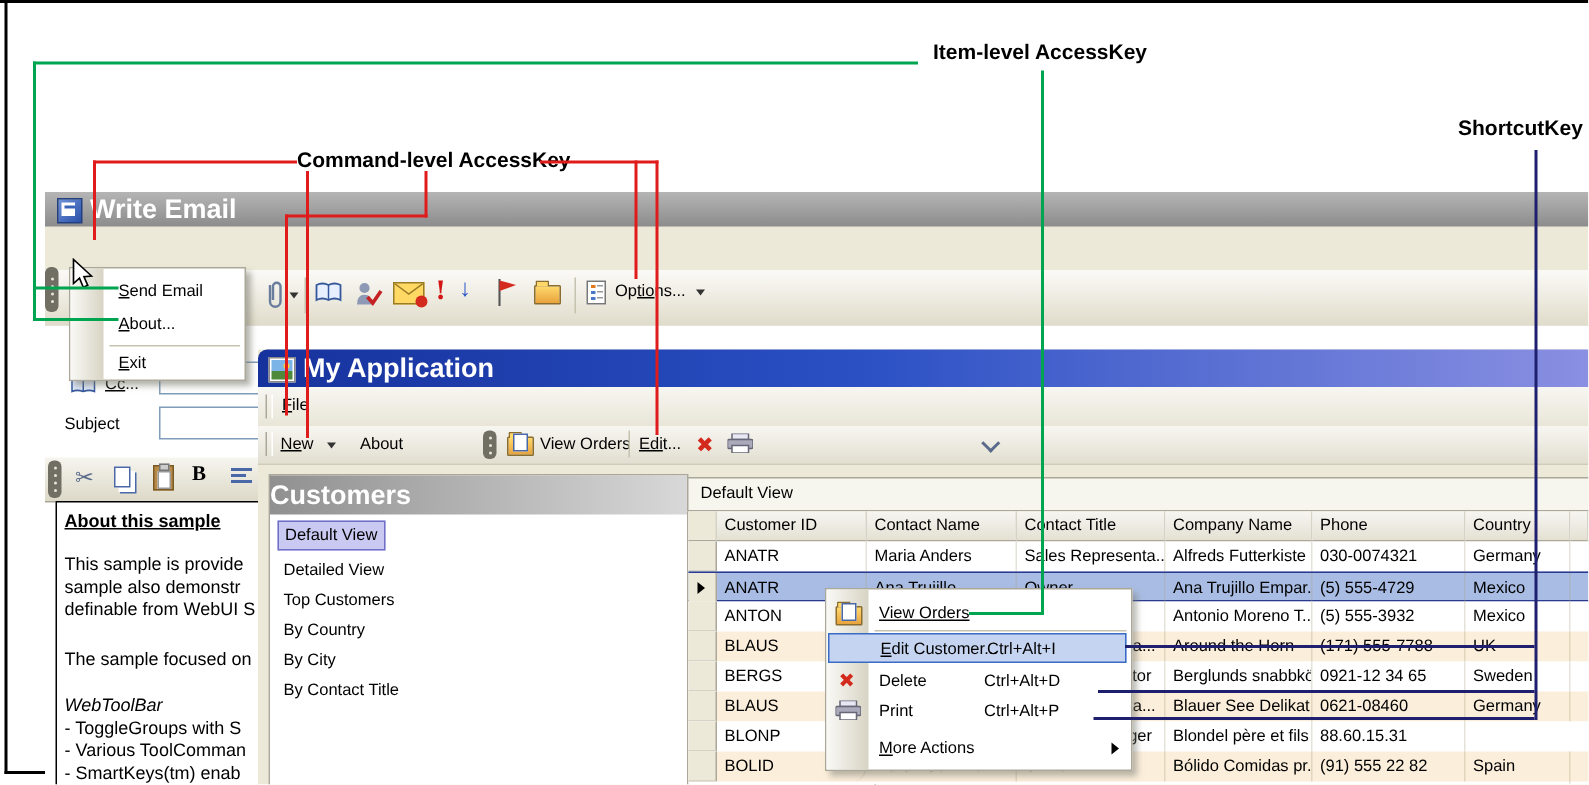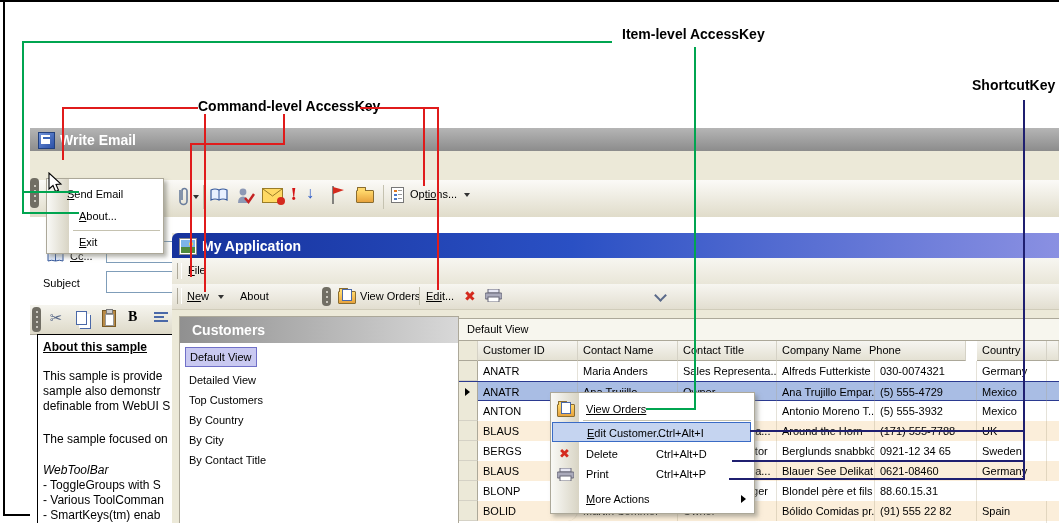--- a/index.html
+++ b/index.html
@@ -13,21 +13,21 @@
   .ann-label{position:absolute;font-weight:bold;font-size:14px;color:#000;white-space:nowrap;}
   
   .we-win{position:absolute;left:30px;top:128px;width:1029px;height:395px;background:#ece9d8;z-index:1;}
   .we-title{position:absolute;left:0;top:0;width:100%;height:23px;
             background:linear-gradient(180deg,#b5b5b5,#8c8c8c);display:flex;align-items:center;}
   .we-menubar{position:absolute;left:0;top:23px;width:100%;height:29px;
               background:linear-gradient(180deg,#fbfaf7,#e3dfd0);border-bottom:1px solid #d6d2c2;}
   .we-toolbar{position:absolute;left:0;top:52px;width:100%;height:37px;
               background:linear-gradient(180deg,#fbfaf7,#e0dcca);border-bottom:1px solid #aca899;}
   .we-client{position:absolute;left:0;top:89px;width:100%;height:306px;background:#fff;}
-  .titletext{color:#fff;font-weight:bold;font-size:14px;}
+  .titletext{color:#fff;font-weight:bold;font-size:18px;}
   .menu-btn{position:absolute;background:#c2d3f0;border:1px solid #4a69b8;text-align:center;font-size:11px;}
   .tb-sep{position:absolute;width:1px;background:#c5c2b0;top:5px;height:24px;}
   .grip-dots{position:absolute;width:4px;display:flex;flex-direction:column;justify-content:space-between;}
   .grip-dots i{width:3px;height:3px;background:#9a978a;border-radius:50%;box-shadow:1px 1px 0 #fff;}
   .dark-grip{position:absolute;width:9px;background:#716e64;border-radius:4px;
              display:flex;flex-direction:column;align-items:center;justify-content:center;gap:3px;}
   .dark-grip i{width:2px;height:2px;background:#e8e6dd;border-radius:50%;}
   
   .xp-menu{position:absolute;background:#fff;border:1px solid #aca899;
            box-shadow:3px 3px 4px rgba(120,120,110,.55);z-index:4;}
@@ -219,21 +219,21 @@
       <div class="bodytext" style="margin-top:18px;">The sample focused on</div>
       <div class="bodytext" style="margin-top:16px;font-style:italic;">WebToolBar</div>
       <div class="bodytext">- ToggleGroups with S</div>
       <div class="bodytext">- Various ToolComman</div>
       <div class="bodytext">- SmartKeys(tm) enab</div>
     </div>
   </div>
 
   <div class="xp-menu" style="left:46px;top:178px;width:116px;height:74px;">
     <div class="xp-gutter" style="width:22px;"></div>
-    <div class="menu-item" style="top:6px;padding-left:20px;line-height:18px;">
+    <div class="menu-item" style="top:6px;padding-left:32px;line-height:18px;">
       <span class="ak">S</span><span>end Email</span>
     </div>
     <div class="menu-item" style="top:28px;padding-left:32px;line-height:18px;">
       <span class="ak">A</span><span>bout...</span>
     </div>
     <div class="menu-sep" style="left:26px;right:3px;top:51px;"></div>
     <div class="menu-item" style="top:54px;padding-left:32px;line-height:18px;">
       <span class="ak">E</span><span>xit</span>
     </div>
   </div>
@@ -286,40 +286,40 @@
             <rect x="3" y="0" width="11" height="4" fill="#e8e8f4" stroke="#667"></rect>
             <rect x="0" y="4" width="17" height="6" rx="1" fill="#aab" stroke="#667"></rect>
             <rect x="3" y="8" width="11" height="5" fill="#fff" stroke="#667"></rect>
           </svg>
       </span>
       <span class="chev" style="left:484px;top:7px;"></span>
     </div>
 
     <div class="cust-panel">
       <div class="cust-head">
-        <span class="titletext" style="margin-left:12px;">Customers</span>
+        <span class="titletext" style="">Customers</span>
       </div>
       <div class="cust-item cust-sel" style="top:30px;">Default View</div>
       <div class="cust-item" style="top:54px;">Detailed View</div>
       <div class="cust-item" style="top:74px;">Top Customers</div>
       <div class="cust-item" style="top:94px;">By Country</div>
       <div class="cust-item" style="top:114px;">By City</div>
       <div class="cust-item" style="top:134px;">By Contact Title</div>
     </div>
 
     <div class="viewbar">Default View</div>
 
     <div class="grid">
 
       <div class="gh" style="left:0;width:19px;background:#ece9d8;"></div>
       <div class="gh" style="left:19px;width:100px;">Customer ID</div>
       <div class="gh" style="left:119px;width:100px;">Contact Name</div>
       <div class="gh" style="left:219px;width:99px;">Contact Title</div>
       <div class="gh" style="left:318px;width:98px;">Company Name</div>
-      <div class="gh" style="left:405px;width:102px;">Phone</div>
+      <div class="gh" style="left:416px;width:102px;">Phone</div>
       <div class="gh" style="left:518px;width:70px;">Country</div>
       <div class="gh" style="left:588px;width:12px;"></div>
 
       <div class="grow r-white" style="top:20px;">
         <span class="gsel"></span>
         <span class="gc" style="left:19px;width:100px;">ANATR</span>
         <span class="gc" style="left:119px;width:100px;">Maria Anders</span>
         <span class="gc" style="left:219px;width:99px;">Sales Representa...</span>
         <span class="gc" style="left:318px;width:98px;">Alfreds Futterkiste</span>
         <span class="gc" style="left:416px;width:102px;">030-0074321</span>

